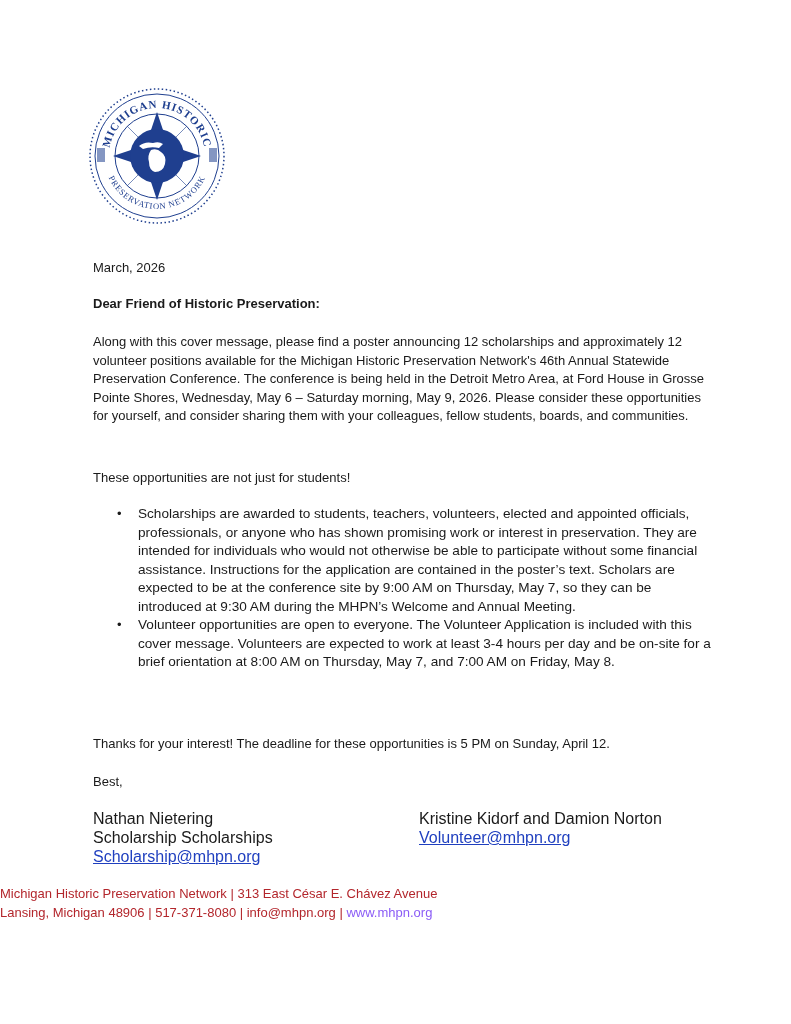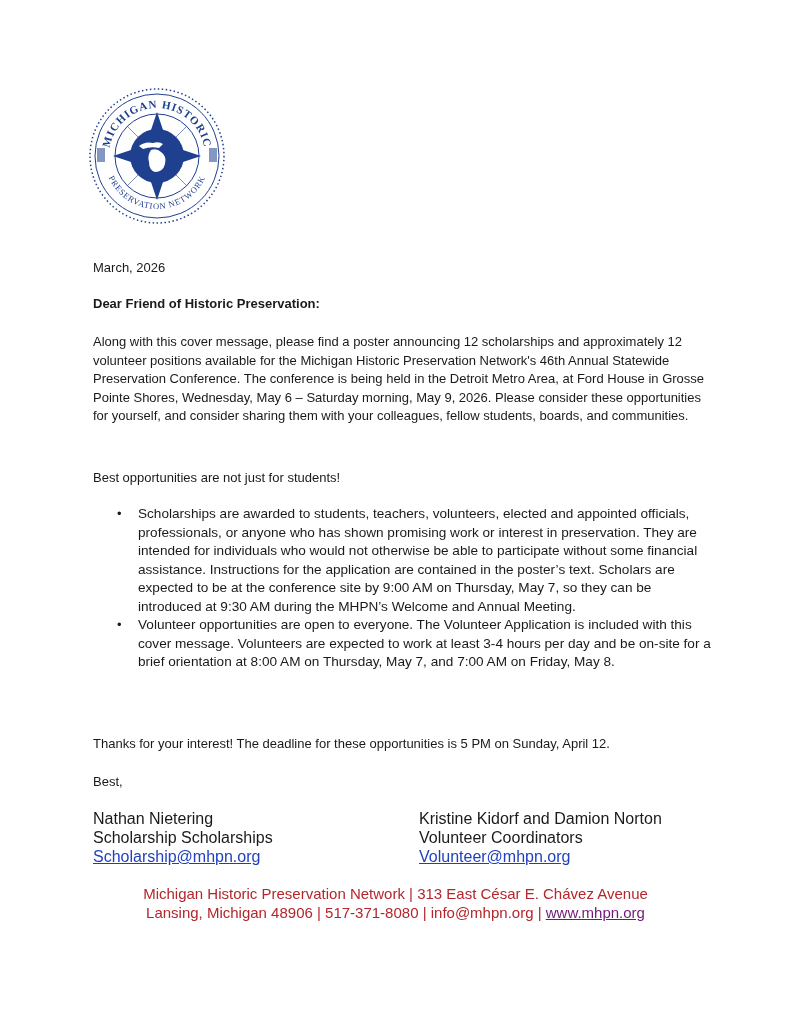--- a/index.html
+++ b/index.html
@@ -16,22 +16,22 @@
   .bullets { position: absolute; left: 93px; top: 505px; width: 620px; font-size: 13.6px; line-height: 18.5px; margin: 0; padding: 0; list-style: none; }
   .bullets li { position: relative; padding-left: 45px; }
   .bullet-dot { position: absolute; left: 24px; top: 0; font-size: 13px; }
   .thanks { top: 735px; }
   .bold { font-weight: normal; }
   .closing { top: 773px; }
   .sig { position: absolute; top: 809px; font-size: 16px; line-height: 19px; }
   .sig-left { left: 93px; }
   .sig-right { left: 419px; }
   .link { color: #1f3fbf; text-decoration: underline; }
-  .footer { position: absolute; left: 0; width: 791px; top: 884px; text-align: center; color: #b3262c; font-size: 15px; line-height: 19px; }
-  .footer a { color: #701a75; text-decoration: underline; }
+  .footer { position: absolute; left: 0; width: 791px; top: 884px; color: #b3262c; font-size: 13px; line-height: 19px; }
+  .footer a { color: #8b5cf6; }
 </style>
 </head>
 <body>
 
 <div class="page">
 
   <div class="logo">
     <svg width="140" height="140" viewBox="0 0 140 140">
       <defs>
         <path id="topArc" d="M 22 70 A 48 48 0 0 1 118 70"></path>
@@ -60,21 +60,21 @@
       <path d="M 52 60 Q 58 55 66 57 Q 72 55 76 58 L 72 62 Q 64 60 56 63 Z" fill="#ffffff"></path>
       <path d="M 64 64 Q 70 62 74 66 Q 80 70 78 78 Q 76 86 68 86 Q 62 84 62 76 Q 60 70 64 64 Z" fill="#ffffff"></path>
       <rect x="10" y="62" width="8" height="14" fill="#1f3f8f" opacity="0.55"></rect>
       <rect x="122" y="62" width="8" height="14" fill="#1f3f8f" opacity="0.55"></rect>
     </svg>
   </div>
 
   <p class="text p date">March, 2026</p>
   <p class="text p salutation">Dear Friend of Historic Preservation:</p>
   <p class="text p intro">Along with this cover message, please find a poster announcing 12 scholarships and approximately 12 volunteer positions available for the Michigan Historic Preservation Network's 46th Annual Statewide Preservation Conference.  The conference is being held in the Detroit Metro Area, at Ford House in Grosse Pointe Shores, Wednesday, May 6 – Saturday morning, May 9, 2026.  Please consider these opportunities for yourself, and consider sharing them with your colleagues, fellow students, boards, and communities.</p>
-  <p class="text p note">Best opportunities are not just for students!</p>
+  <p class="text p note">These opportunities are not just for students!</p>
 
   <ul class="bullets">
     <li>
       <span class="bullet-dot">•</span>
       <span>Scholarships are awarded to students, teachers, volunteers, elected and appointed officials, professionals, or anyone who has shown promising work or interest in preservation. They are intended for individuals who would not otherwise be able to participate without some financial assistance. Instructions for the application are contained in the poster’s text.  Scholars are expected to be at the conference site by 9:00 AM on Thursday, May 7, so they can be introduced at 9:30 AM during the MHPN’s Welcome and Annual Meeting.</span>
     </li>
     <li>
       <span class="bullet-dot">•</span>
       <span>Volunteer opportunities are open to everyone.  The Volunteer Application is included with this cover message.  Volunteers are expected to work at least 3-4 hours per day and be on-site for a brief orientation at 8:00 AM on Thursday, May 7, and 7:00 AM on Friday, May 8.</span>
     </li>
@@ -85,21 +85,20 @@
   <p class="text p closing">Best,</p>
 
   <div class="sig sig-left">
     <div>Nathan Nietering</div>
     <div>Scholarship Scholarships</div>
     <a class="link">Scholarship@mhpn.org</a>
   </div>
 
   <div class="sig sig-right">
     <div>Kristine Kidorf and Damion Norton</div>
-    <div>Volunteer Coordinators</div>
     <a class="link">Volunteer@mhpn.org</a>
   </div>
 
   <div class="footer">
     <div>Michigan Historic Preservation Network | 313 East César E. Chávez Avenue</div>
     <div><span>Lansing, Michigan  48906 | 517-371-8080 | info@mhpn.org | </span><a>www.mhpn.org</a></div>
   </div>
 
 </div>
 

